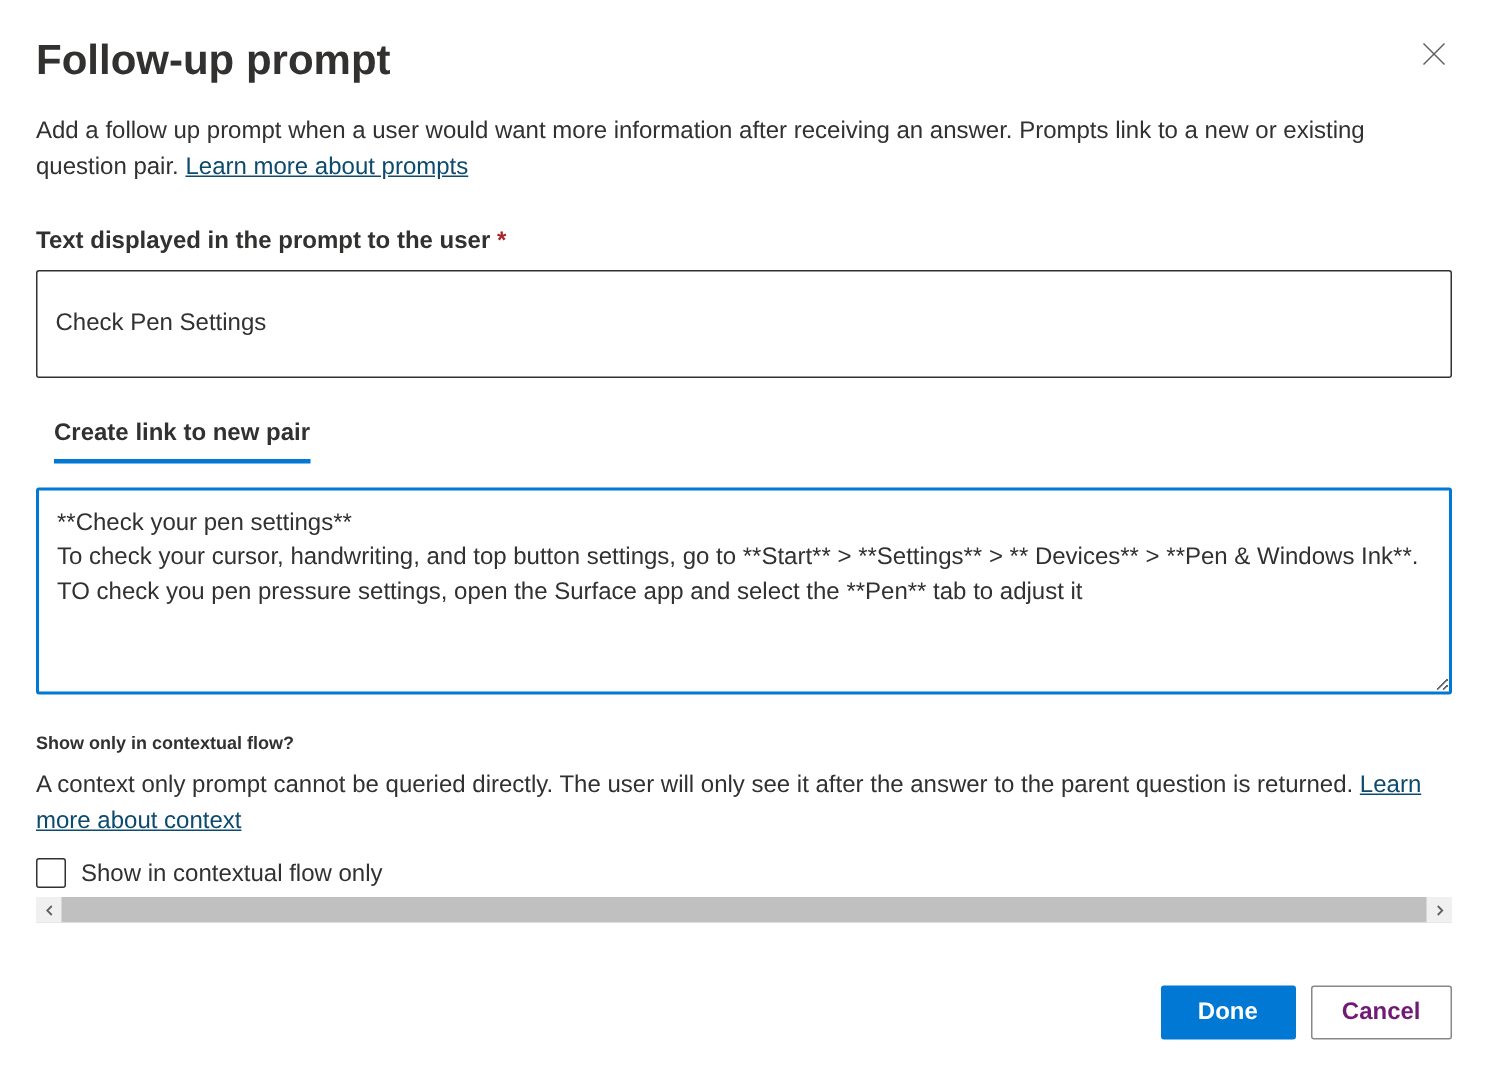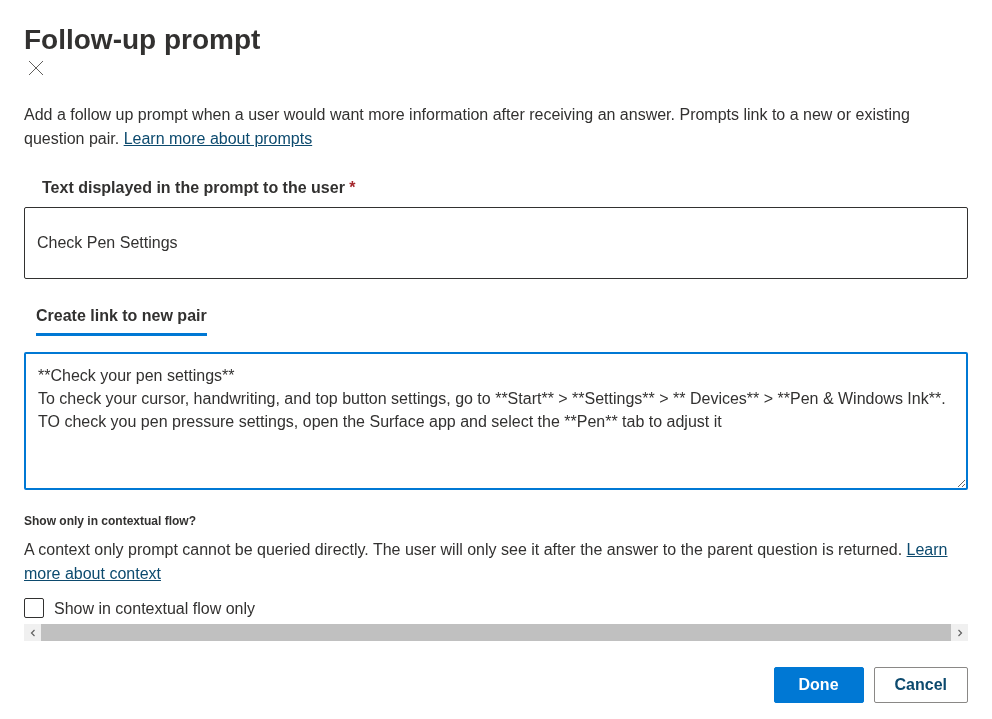--- a/index.html
+++ b/index.html
@@ -14,21 +14,20 @@
       padding: 24px;
       width: 992px;
       height: 719px;
       position: relative;
     }
     .header {
       display: flex;
       justify-content: space-between;
       align-items: flex-start;
       margin-bottom: 20px;
-      flex-direction: column;
     }
     .title {
       font-size: 28px;
       font-weight: 600;
       color: #323130;
     }
     .close-btn {
       cursor: pointer;
       font-size: 16px;
       color: #605e5c;
@@ -51,21 +50,20 @@
       color: #0c4a6e;
       text-decoration: underline;
       cursor: pointer;
     }
     .field-label {
       font-size: 16px;
       font-weight: 600;
       color: #323130;
       margin-bottom: 10px;
       display: block;
-      margin-left: 18px;
     }
     .required {
       color: #a4262c;
     }
     .text-input {
       width: 100%;
       padding: 26px 12px;
       font-size: 16px;
       border: 1px solid #323130;
       border-radius: 2px;
@@ -160,29 +158,30 @@
       gap: 10px;
     }
     .btn {
       padding: 8px 20px;
       font-size: 16px;
       font-family: inherit;
       border-radius: 2px;
       cursor: pointer;
       min-width: 90px;
       font-weight: 600;
+      margin-top: 16px;
     }
     .btn-primary {
       background: #0078d4;
       color: #ffffff;
       border: 1px solid #0078d4;
     }
     .btn-secondary {
       background: #ffffff;
-      color: #0c4a6e;
+      color: #701a75;
       border: 1px solid #8a8886;
     }
   </style>
 </head>
 <body>
 
 
 
 <div class="header">
   <h1 class="title">Follow-up prompt</h1>

